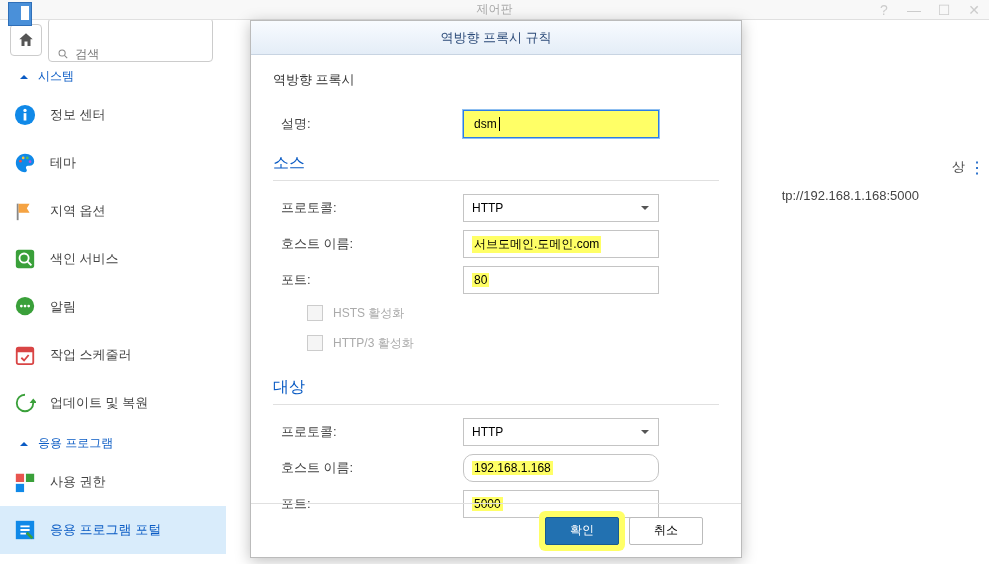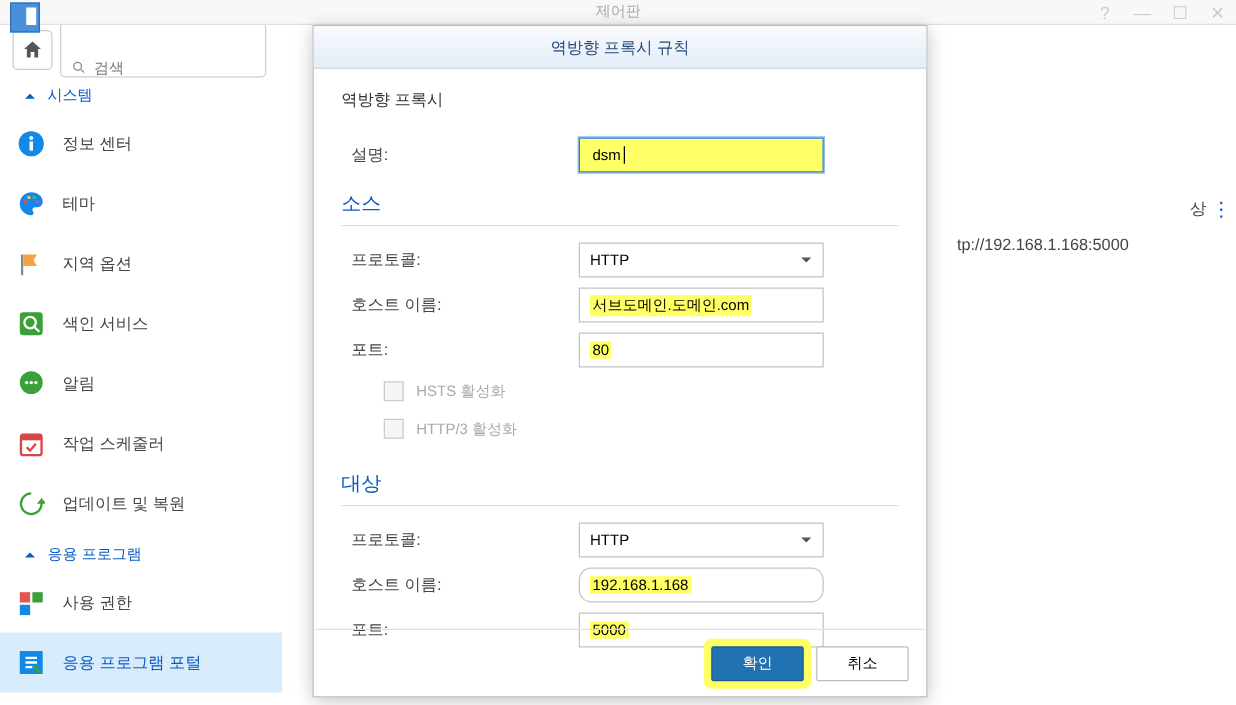--- a/index.html
+++ b/index.html
@@ -44,21 +44,21 @@
     .form-select { flex: 0 0 196px; height: 28px; border: 1px solid #c4c4c4; background: #fff; padding: 0 8px; font-size: 12px; position: relative; display: flex; align-items: center; justify-content: space-between; cursor: pointer; }
     .form-select svg { width: 10px; height: 10px; fill: #555; }
     .cursor { border-right: 1px solid #000; padding-right: 0; }
     
     .hl-span { background: #ffff66; display: inline-block; padding: 0 2px; }
     
     .checkbox-row { display: flex; align-items: center; padding-left: 34px; margin-bottom: 6px; height: 24px; }
     .checkbox { width: 16px; height: 16px; border: 1px solid #ccc; background: #f5f5f5; margin-right: 10px; cursor: pointer; }
     .checkbox-label { font-size: 12px; color: #aaa; }
     
-    .modal-footer { position: absolute; bottom: 0; left: 0; right: 0; height: 54px; border-top: 1px solid #e0e0e0; display: flex; align-items: center; justify-content: flex-end; gap: 10px; padding-right: 14px; }
+    .modal-footer { position: absolute; bottom: 0; left: 0; right: 0; height: 54px; border-top: 1px solid #e0e0e0; display: flex; align-items: center; justify-content: flex-end; gap: 10px; padding-right: 38px; }
     .btn { min-width: 74px; height: 28px; border: 1px solid #bbb; background: #fff; font-size: 12px; cursor: pointer; border-radius: 2px; }
     .btn-primary { background: #2271b1; color: #fff; border-color: #195a8f; box-shadow: 0 0 0 6px #ffff66; }
   </style>
 </head>
 <body>
 
 <div class="titlebar">
   <div class="app-icon"></div>
   <span class="titlebar-title">제어판</span>
   <div class="win-controls">
@@ -188,21 +188,21 @@
             <path d="M15 14l6 6-2 2-6-6z" fill="#3aa03a"></path>
           </svg>
         </span>
       <span>응용 프로그램 포털</span>
     </div>
   </div>
 
   <div class="content">
     <div style="position:absolute; right:24px; top:98px; font-size:13px; color:#444;">상</div>
     <div class="content-more" style="top:98px; right:6px;">⋮</div>
-    <div style="position:absolute; right:86px; top:128px; font-size:13px; color:#444;">tp://192.168.1.168:5000</div>
+    <div style="position:absolute; right:70px; top:128px; font-size:13px; color:#444;">tp://192.168.1.168:5000</div>
   </div>
 </div>
 
 <div class="modal-backdrop">
   <div class="modal-header">역방향 프록시 규칙</div>
   <div class="modal-body">
     <div class="group-title">역방향 프록시</div>
 
     <div class="form-row">
       <div class="form-label">설명:</div>

